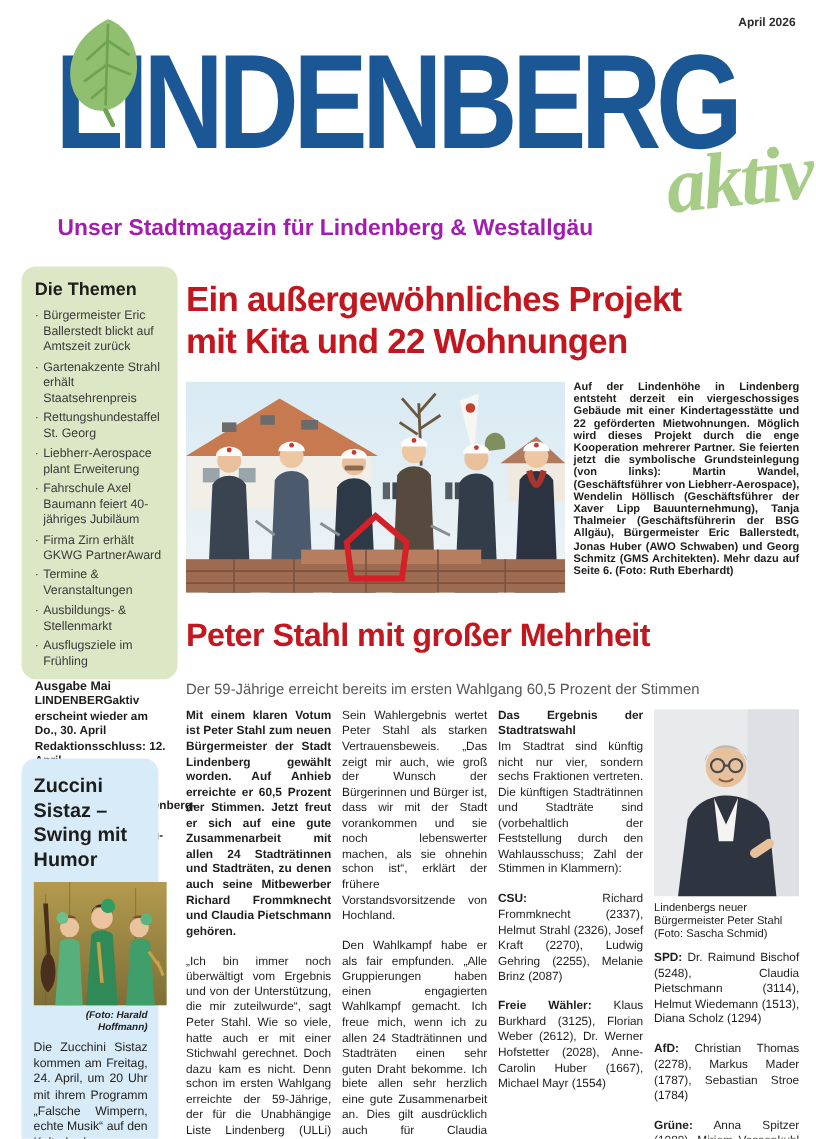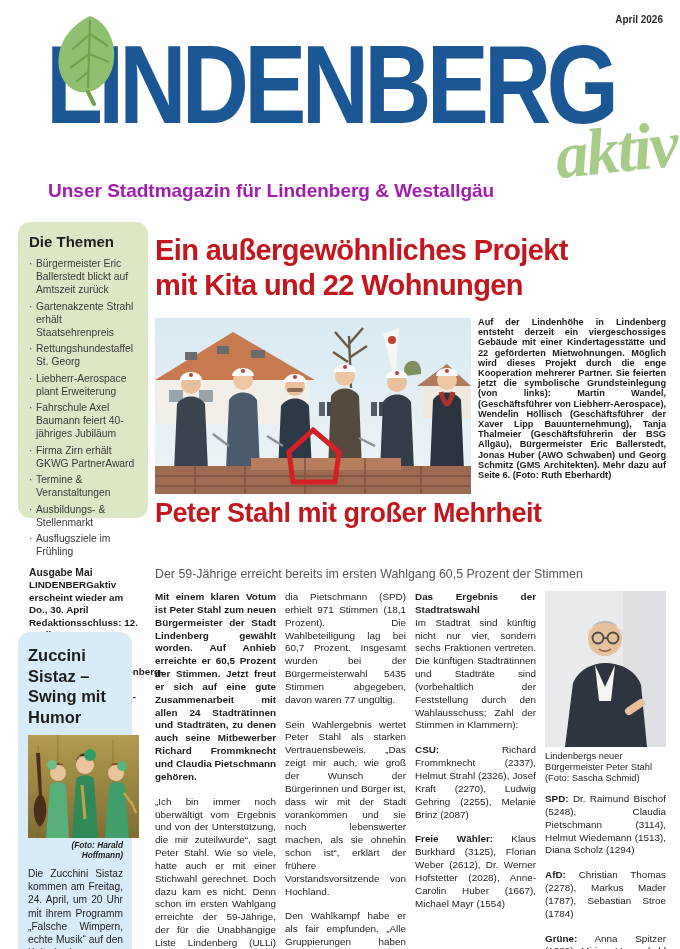--- a/index.html
+++ b/index.html
@@ -22,21 +22,21 @@
   .leaf-icon { position:absolute; left:6px; top:-16px; width:76px; height:94px; }
   .logo-script {
     position:absolute; right:-6px; top:84px;
     font-family:"Liberation Serif", serif; font-style:italic; font-weight:700;
     font-size:66px; color:#a6cc88; transform:rotate(-6deg); letter-spacing:-2px;
   }
   .tagline { left:48px; top:180px; font-size:19px; font-weight:700; color:#a21caf; }
 
   
   .themes-box {
-    left:18px; top:222px; width:130px; height:296px;
+    left:18px; top:222px; width:130px; height:344px;
     background:#dbe7c5; border-radius:12px; padding:11px 8px 0 11px;
   }
   .themes-title { font-size:15px; font-weight:700; color:#1d1d1b; margin-bottom:7px; }
   .themes-list { list-style:none; }
   .themes-list li {
     display:flex; font-size:10.3px; line-height:13px; color:#3a3a38; margin-bottom:3.5px;
   }
   .themes-list .bullet { width:7px; flex:0 0 7px; color:#3a3a38; }
   .ausgabe { margin-top:9px; font-size:9.8px; line-height:12.4px; font-weight:700; color:#1d1d1b; }
   .ausgabe .ausgabe-title { font-size:10.3px; }
@@ -53,21 +53,21 @@
 
   
   .headline1 { left:155px; top:233px; width:512px; font-size:29px; line-height:35px;
     font-weight:700; color:#c2171e; letter-spacing:-0.6px; }
   .photo1 { left:155px; top:318px; width:316px; height:176px; }
   .caption1 { left:478px; top:317px; width:188px; font-size:9.2px; line-height:10.2px;
     font-weight:700; text-align:justify; color:#1d1d1b; }
   .caption1 .credit { }
 
   
-  .headline2 { left:155px; top:497px; width:512px; font-size:27px; line-height:33px;
+  .headline2 { left:155px; top:513px; width:512px; font-size:27px; line-height:33px;
     font-weight:700; color:#c2171e; letter-spacing:-0.5px; }
   .subheadline { left:155px; top:567px; width:512px; font-size:12.4px; color:#575756; }
   .columns { left:155px; top:591px; width:512px; display:flex; gap:9px; }
   .col { width:121px; flex:0 0 121px; font-size:9.9px; line-height:12.85px;
     text-align:justify; color:#1d1d1b; }
   .col p { margin:0 0 12px 0; }
   .col .lead-bold { font-weight:700; }
   .col .block-bold { display:block; font-weight:700; }
   .stahl-photo { display:block; width:121px; height:156px; }
   .caption2 { font-size:9.3px; line-height:11px; margin:4px 0 9px 0;
@@ -277,21 +277,20 @@
 </div>
 <div class="abs subheadline">Der 59-Jährige erreicht bereits im ersten Wahlgang 60,5 Prozent der Stimmen</div>
 
 <div class="abs columns">
   <div class="col">
     <p class="lead-bold">Mit einem klaren Votum ist Peter Stahl zum neuen Bürgermeister der Stadt Lindenberg gewählt worden. Auf Anhieb erreichte er 60,5 Prozent der Stimmen. Jetzt freut er sich auf eine gute Zusammenarbeit mit allen 24 Stadträtinnen und Stadträten, zu denen auch seine Mitbewerber Richard Frommknecht und Claudia Pietschmann gehören.</p>
     <p>„Ich bin immer noch überwältigt vom Ergebnis und von der Unterstützung, die mir zuteilwurde“, sagt Peter Stahl. Wie so viele, hatte auch er mit einer Stichwahl gerechnet. Doch dazu kam es nicht. Denn schon im ersten Wahlgang erreichte der 59-Jährige, der für die Unabhängige Liste Lindenberg (ULLi) kandidiert hatte, 3239 Stimmen (60,5 Prozent).</p>
 
   </div>
   <div class="col">
-    <p>dia Pietschmann (SPD) erhielt 971 Stimmen (18,1 Prozent). Die Wahlbeteiligung lag bei 60,7 Prozent. Insgesamt wurden bei der Bürgermeisterwahl 5435 Stimmen abgegeben, davon waren 77 ungültig.</p>
     <p>Sein Wahlergebnis wertet Peter Stahl als starken Vertrauensbeweis. „Das zeigt mir auch, wie groß der Wunsch der Bürgerinnen und Bürger ist, dass wir mit der Stadt vorankommen und sie noch lebenswerter machen, als sie ohnehin schon ist“, erklärt der frühere Vorstandsvorsitzende von Hochland.</p>
     <p>Den Wahlkampf habe er als fair empfunden. „Alle Gruppierungen haben einen engagierten Wahlkampf gemacht. Ich freue mich, wenn ich zu allen 24 Stadträtinnen und Stadträten einen sehr guten Draht bekomme. Ich biete allen sehr herzlich eine gute Zusammenarbeit an. Dies gilt ausdrücklich auch für Claudia Pietschmann</p>
   </div>
   <div class="col">
     <p><b class="block-bold">Das Ergebnis der Stadtratswahl</b><span>Im Stadtrat sind künftig nicht nur vier, sondern sechs Fraktionen vertreten. Die künftigen Stadträtinnen und Stadträte sind (vorbehaltlich der Feststellung durch den Wahlausschuss; Zahl der Stimmen in Klammern):</span></p>
     <p><b class="lead-bold">CSU:</b> <span>Richard Frommknecht (2337), Helmut Strahl (2326), Josef Kraft (2270), Ludwig Gehring (2255), Melanie Brinz (2087)</span></p>
     <p><b class="lead-bold">Freie Wähler:</b> <span>Klaus Burkhard (3125), Florian Weber (2612), Dr. Werner Hofstetter (2028), Anne-Carolin Huber (1667), Michael Mayr (1554)</span></p>
 
   </div>
   <div class="col">

